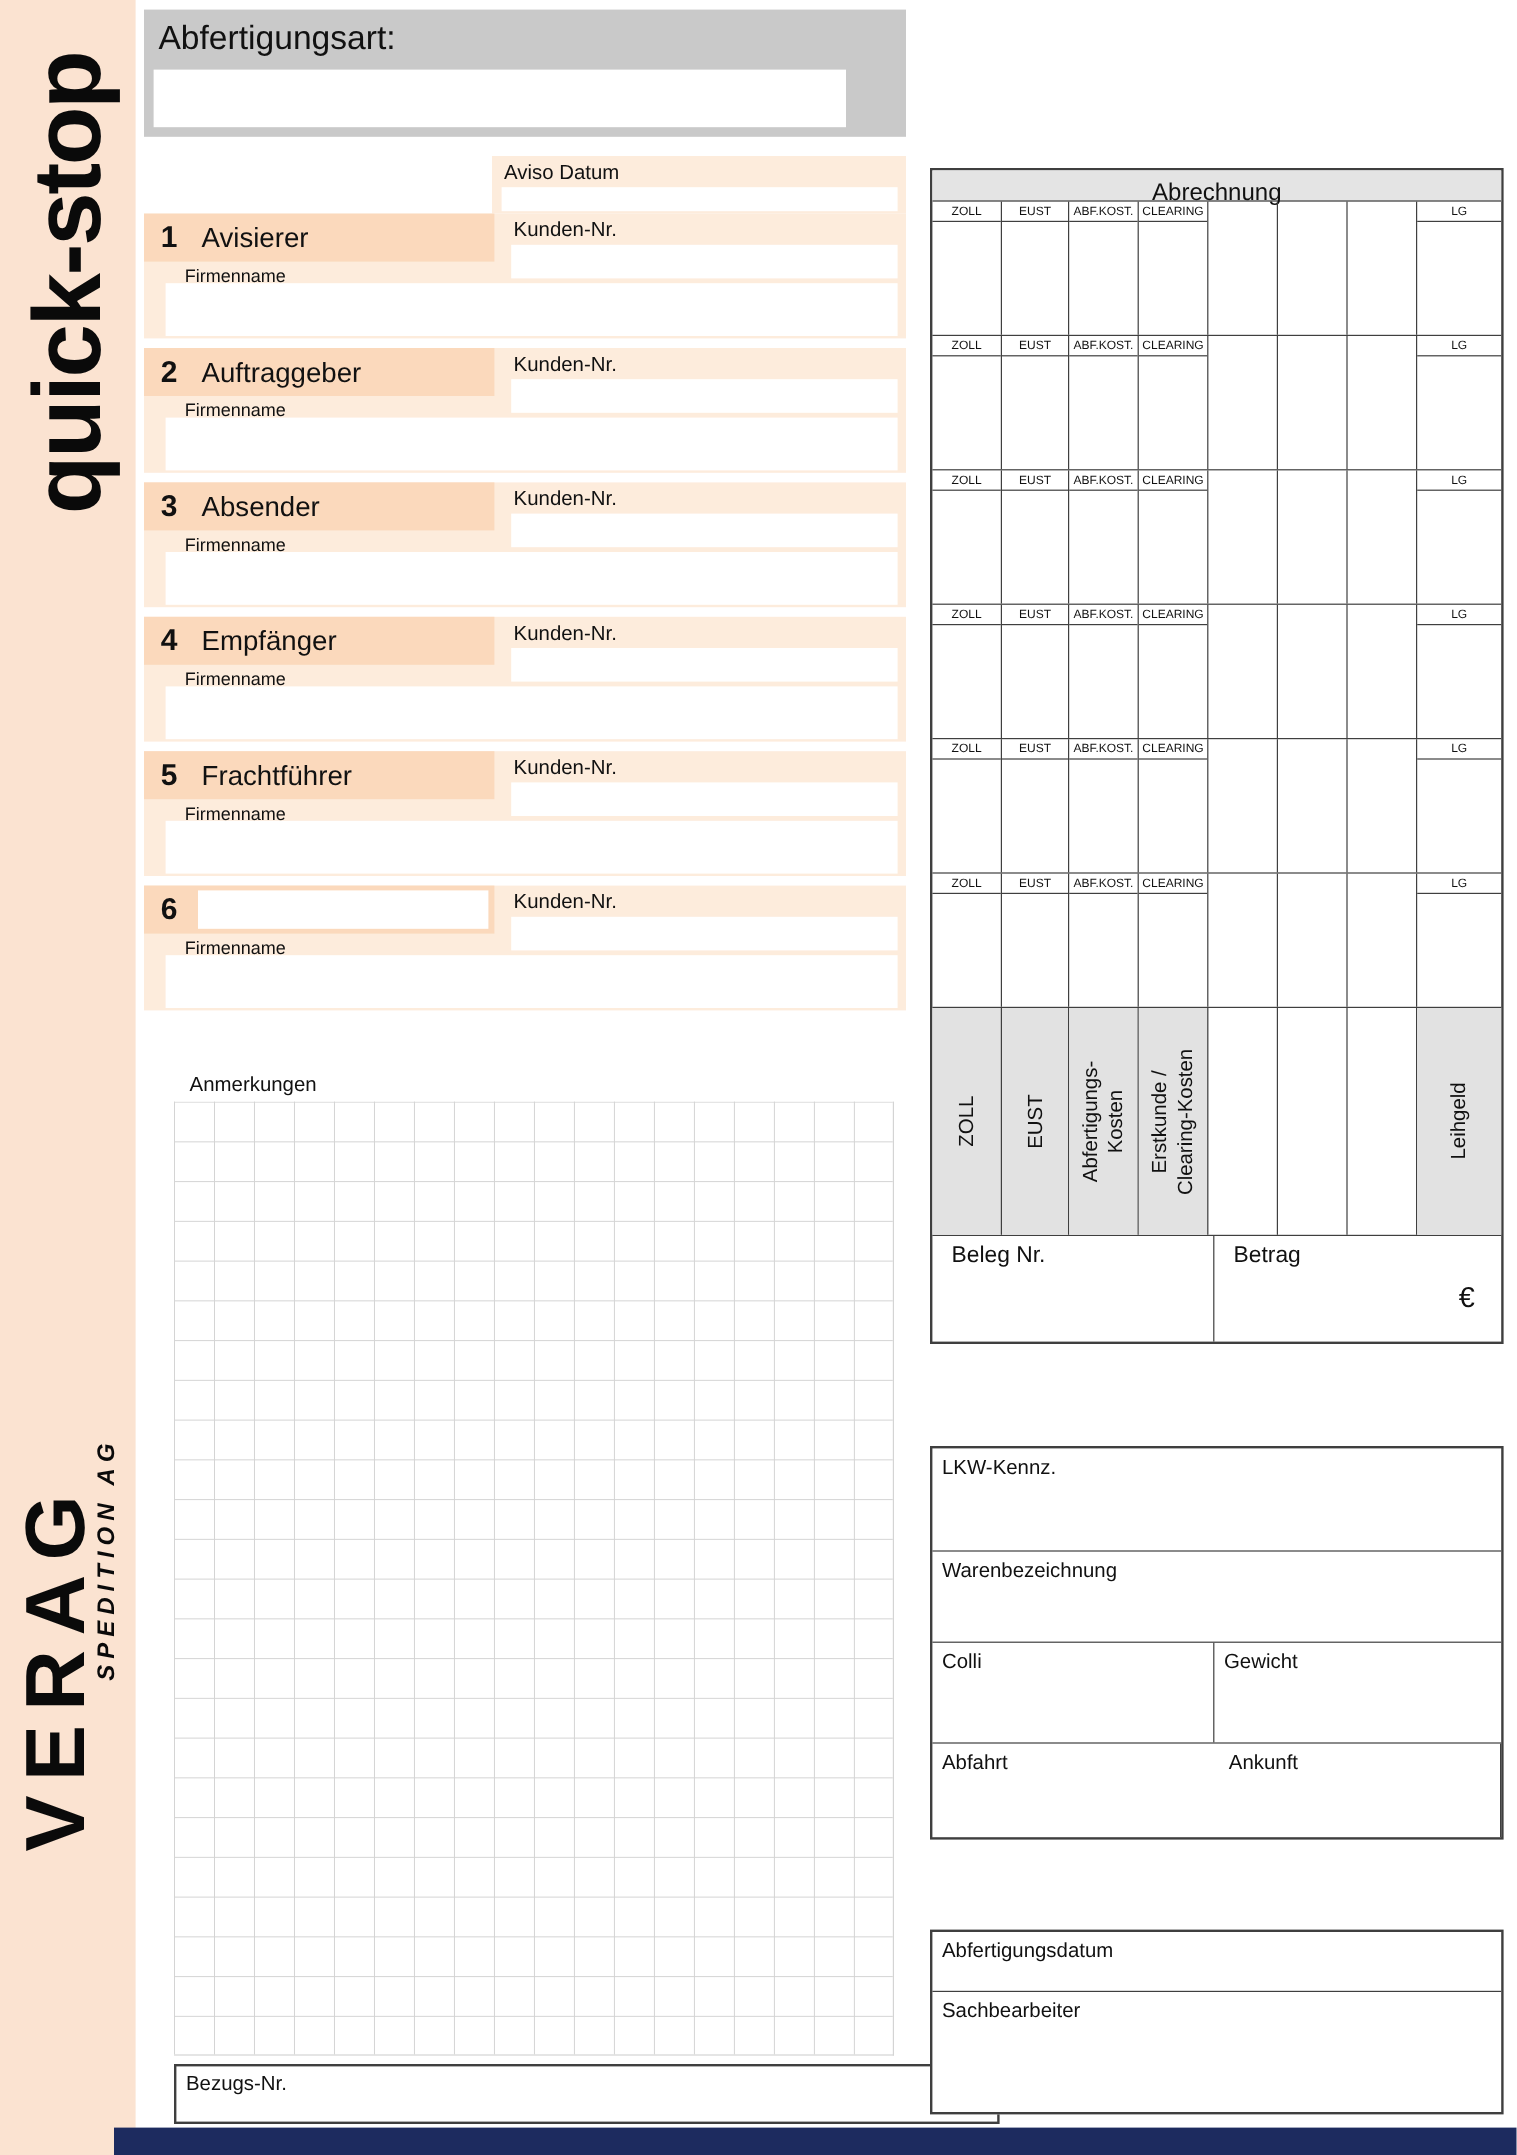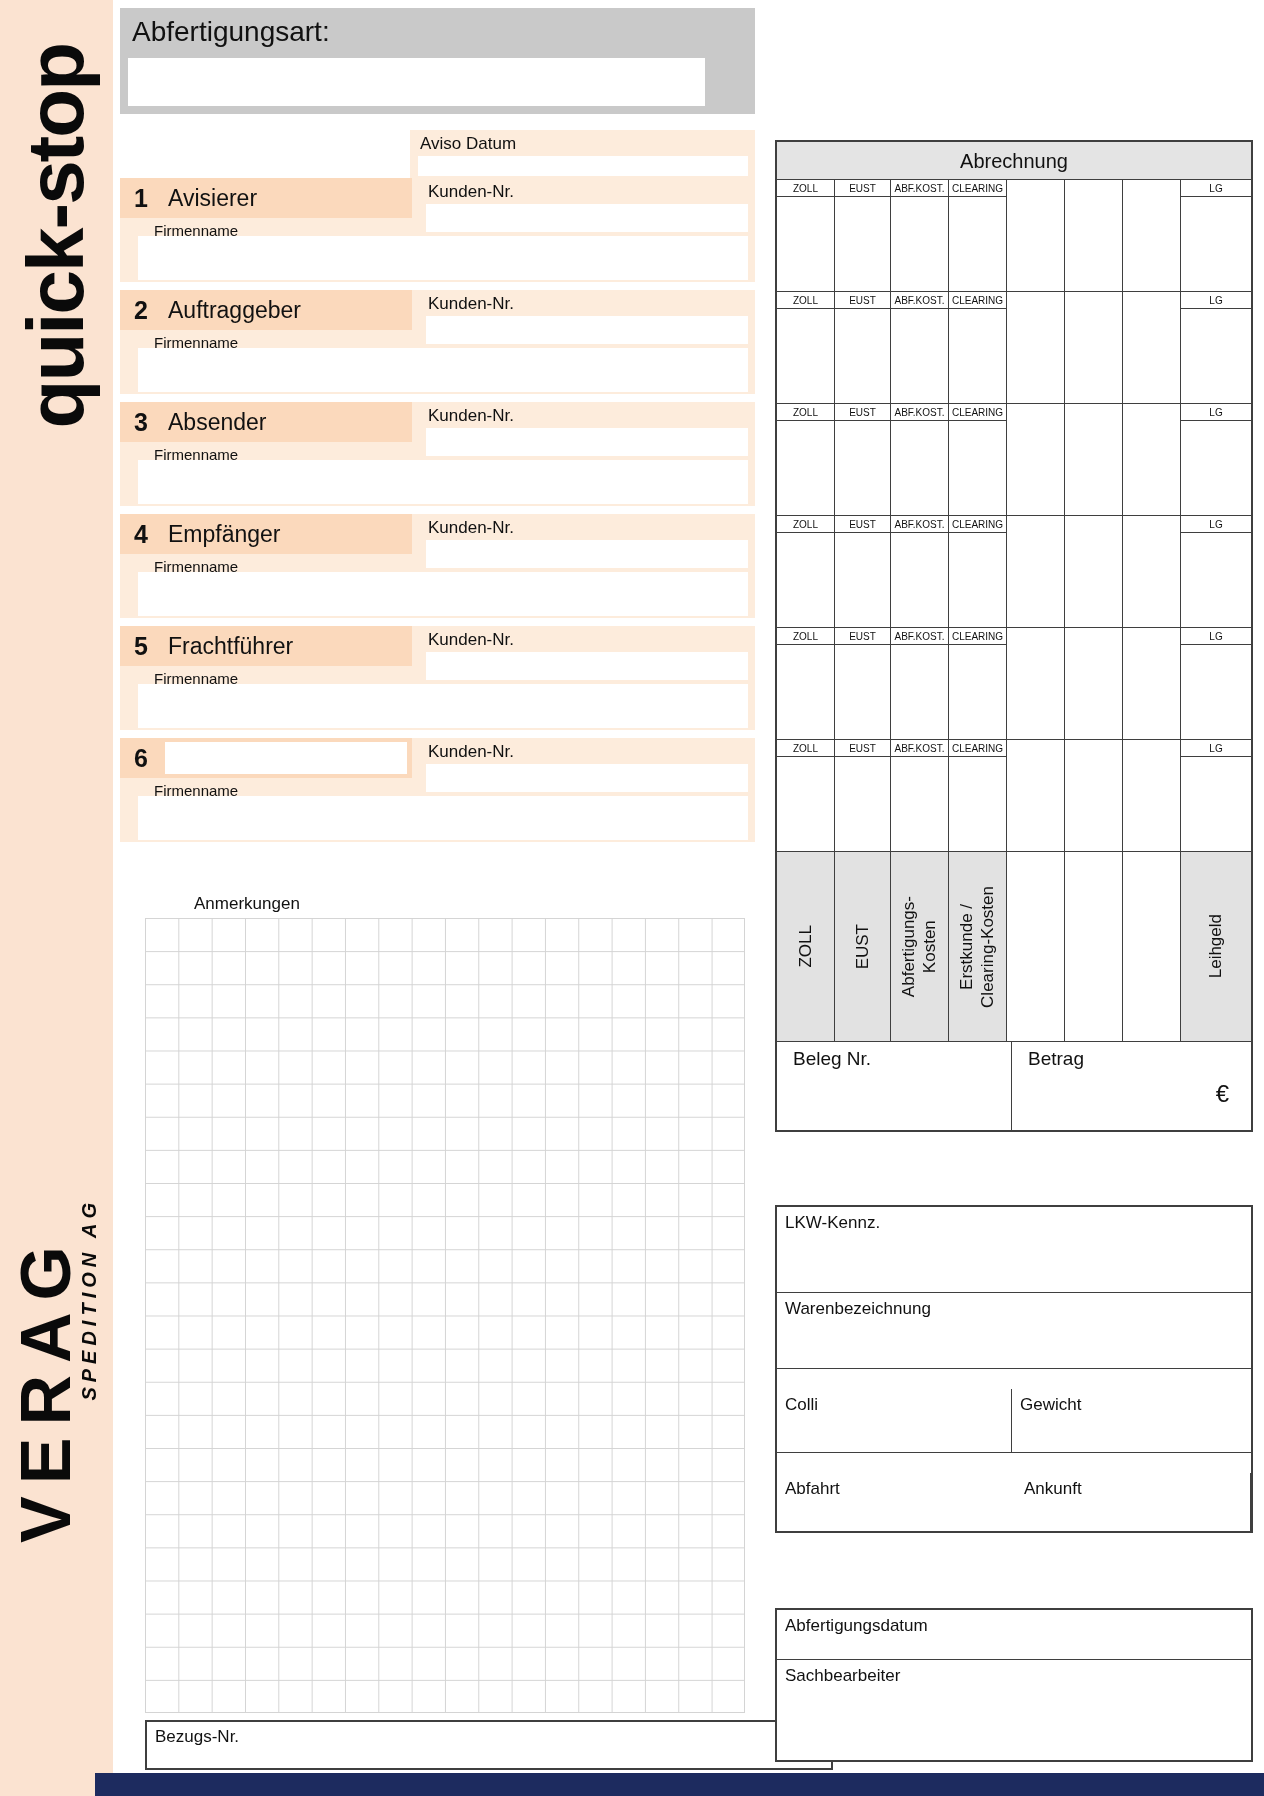--- a/index.html
+++ b/index.html
@@ -41,21 +41,21 @@
   .section .num { position:absolute; left:14px; top:0; line-height:40px; font-size:25px; font-weight:700; }
   .section .stitle { position:absolute; left:48px; top:0; line-height:40px; font-size:23px; }
   .section .band-inp { position:absolute; left:45px; top:4px; width:242px; height:32px; background:#fff; }
   .section .kl { position:absolute; left:308px; top:4px; font-size:17px; }
   .section .ki { position:absolute; left:306px; top:26px; width:322px; height:28px; background:#fff; }
   .section .fl { position:absolute; left:34px; top:44px; font-size:15px; }
   .section .fi { position:absolute; left:18px; top:58px; width:610px; height:44px; background:#fff; }
 
   
   .abrechnung { left:775px; top:140px; width:478px; background:#fff; border:2px solid #3f3f3f; }
-  .ab-head { height:38px; background:#e4e4e4; border-bottom:1px solid #3f3f3f;
+  .ab-head { height:26px; background:#e4e4e4; border-bottom:1px solid #3f3f3f;
              text-align:center; line-height:38px; font-size:20px; }
   .ab-row, .ab-footer { display:grid; grid-template-columns:58px 56px 58px 58px 58px 58px 58px 1fr; }
   .ab-row { height:112px; border-bottom:1px solid #3f3f3f; }
   .ab-cell { border-right:1px solid #3f3f3f; }
   .ab-cell:last-child { border-right:none; }
   .ab-cell-label { display:block; font-size:10px; text-align:center; padding-top:3px; height:17px; overflow:hidden; }
   .labeled .ab-cell-label { border-bottom:1px solid #3f3f3f; }
   .ab-footer { height:190px; border-bottom:1px solid #3f3f3f; }
   .fcell { border-right:1px solid #3f3f3f; display:flex; align-items:center; justify-content:center; }
   .fcell:last-child { border-right:none; }
@@ -63,41 +63,41 @@
   .vlabel { writing-mode:vertical-rl; transform:rotate(180deg); white-space:pre-line;
             font-size:17px; line-height:1.25; text-align:center; }
   .ab-beleg { display:flex; height:88px; }
   .bcell { position:relative; }
   .bcell.left { width:235px; border-right:1px solid #3f3f3f; }
   .bcell.right { flex:1; }
   .flabel { position:absolute; left:16px; top:6px; font-size:19px; }
   .euro { position:absolute; right:22px; top:38px; font-size:24px; }
 
   
-  .anm-label { left:158px; top:894px; font-size:17px;margin-left:36px; }
+  .anm-label { left:158px; top:894px; font-size:17px; }
   .anm-grid { left:145px; top:918px; width:600px; height:795px;
     background-image:
       linear-gradient(to right, #d4d4d4 1px, transparent 1px),
       linear-gradient(to bottom, #d4d4d4 1px, transparent 1px);
     background-size: 33.33px 33.13px;
     border-right:1px solid #d4d4d4; border-bottom:1px solid #d4d4d4; }
 
   
   .bezugs { left:145px; top:1720px; width:688px; height:50px; background:#fff; border:2px solid #3f3f3f;padding-left:32px; }
   .bezugs .lbl { position:absolute; left:8px; top:5px; font-size:17px; }
 
   
   .shipment { left:775px; top:1205px; width:478px; background:#fff; border:2px solid #3f3f3f; }
   .shipment .row { position:relative; border-bottom:1px solid #3f3f3f; }
   .shipment .row:last-child { border-bottom:none; }
   .shipment .r1 { height:86px; }
   .shipment .r2 { height:76px; }
   .shipment .r3 { height:84px; display:flex; }
   .shipment .r4 { height:78px; display:flex; }
-  .shipment .half { position:relative;margin-top:20px; }
+  .shipment .half { position:relative; }
   .shipment .hl { width:235px; border-right:1px solid #3f3f3f; }
   .shipment .hr { flex:1; }
   .shipment .lbl { position:absolute; left:8px; top:6px; font-size:17px; }
 
   
   .processing { left:775px; top:1608px; width:478px; background:#fff; border:2px solid #3f3f3f; }
   .processing .row { position:relative; border-bottom:1px solid #3f3f3f; }
   .processing .row:last-child { border-bottom:none; }
   .processing .r1 { height:50px; }
   .processing .r2 { height:100px; }

